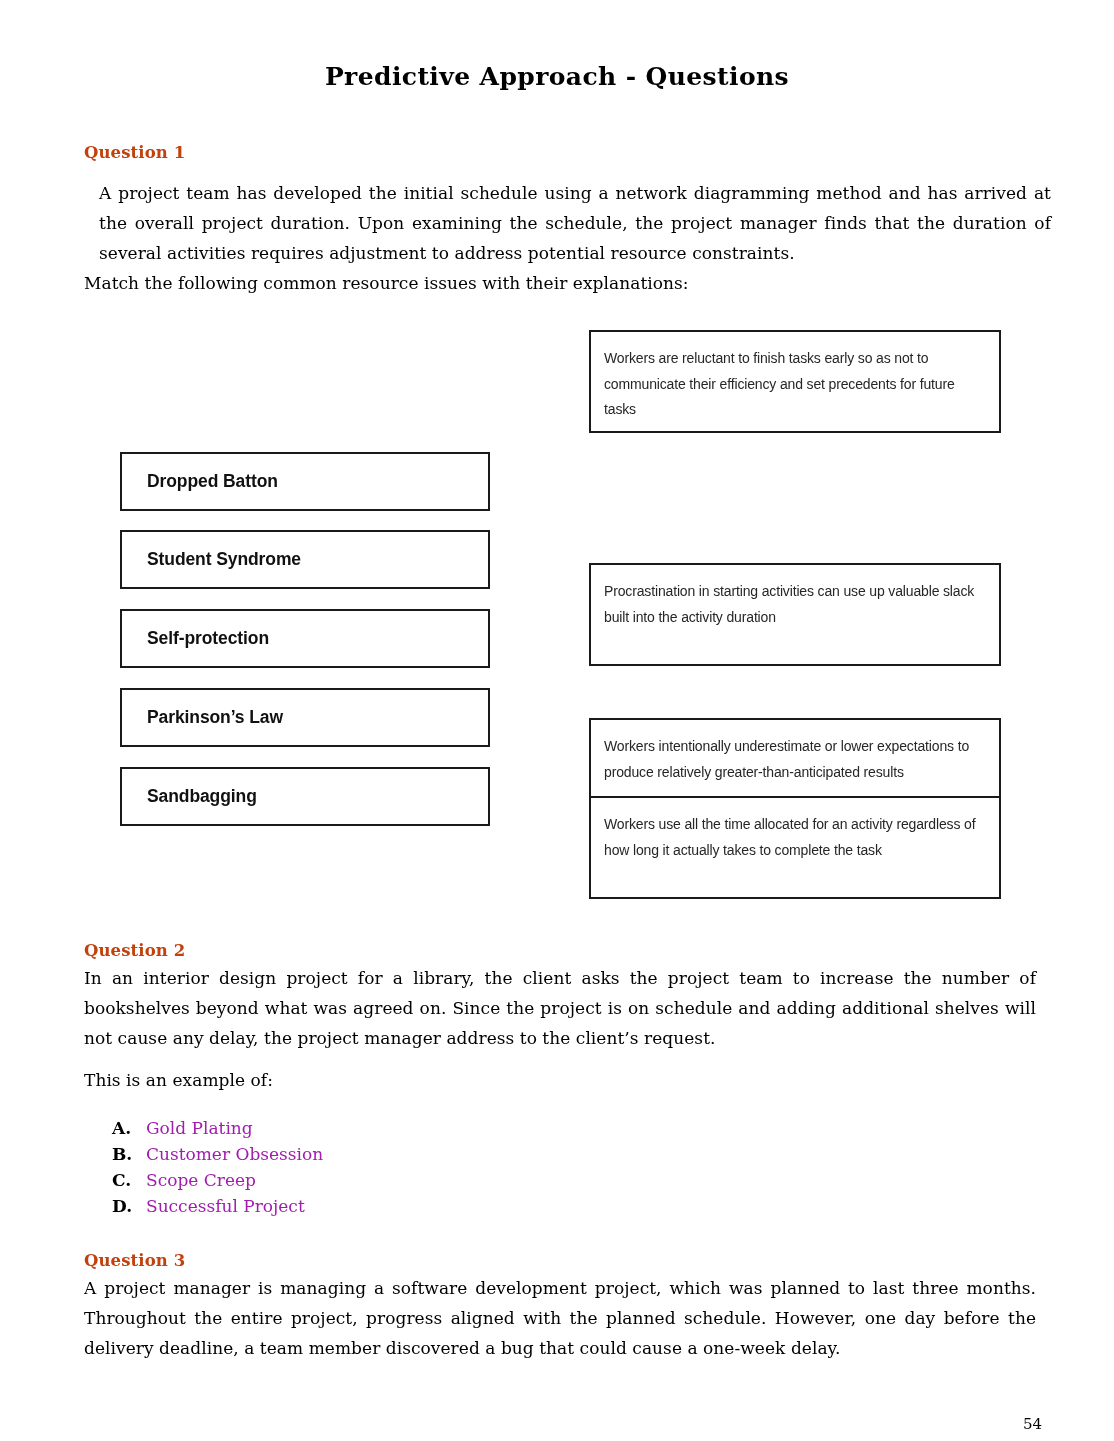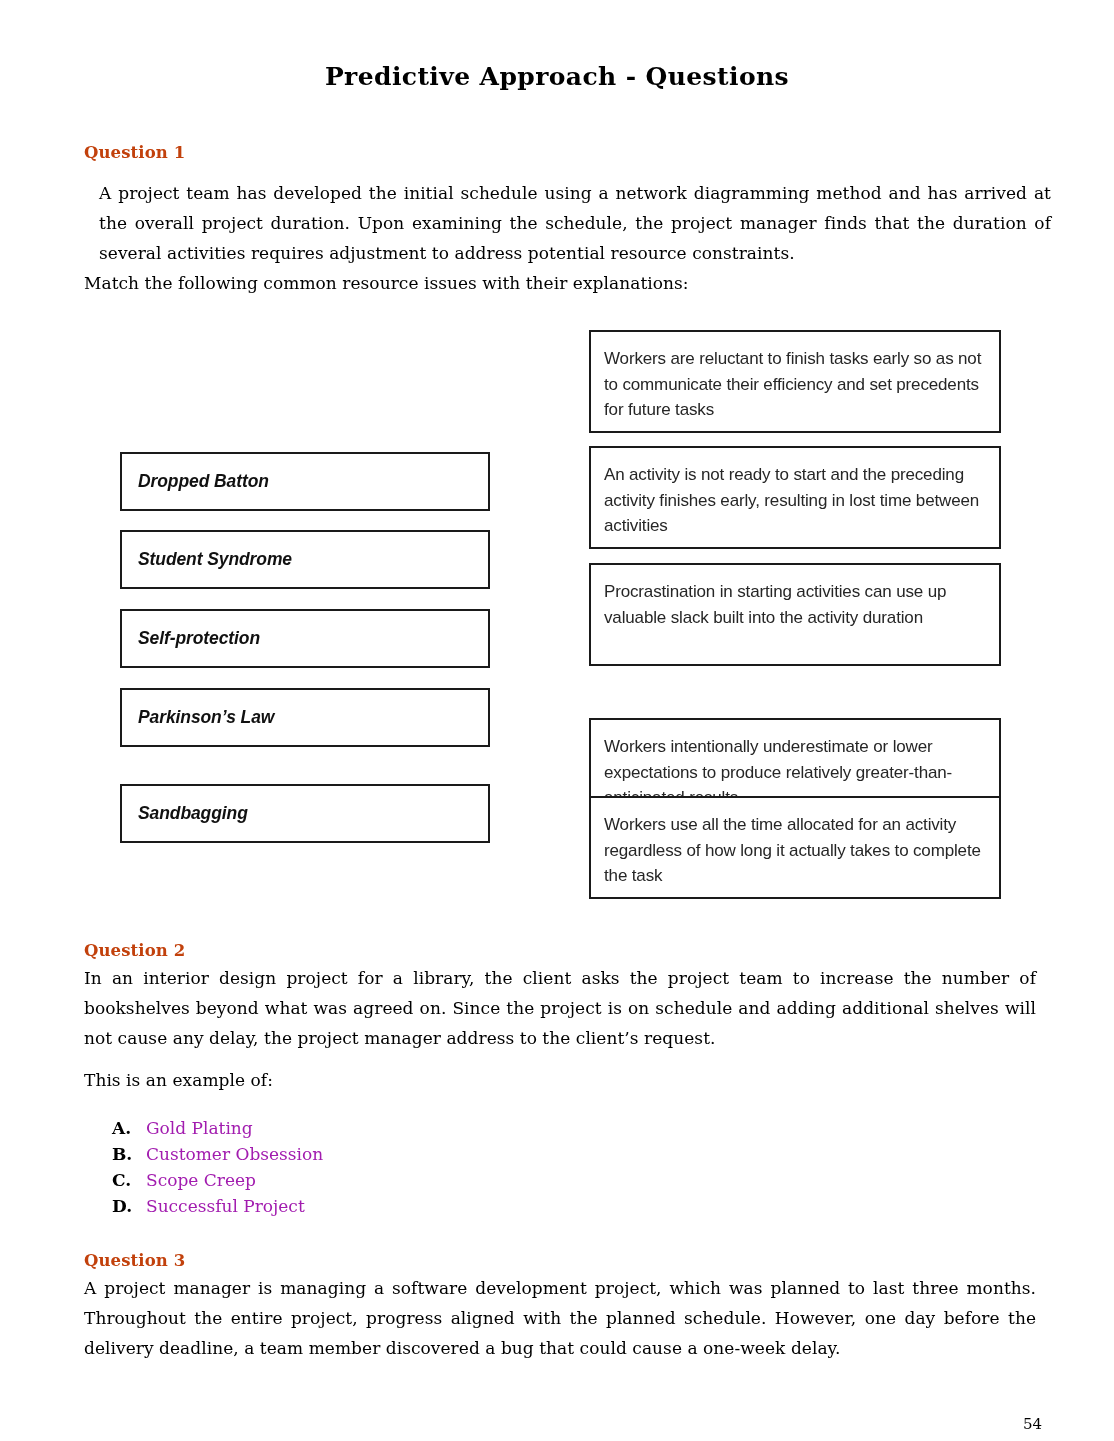--- a/index.html
+++ b/index.html
@@ -76,35 +76,34 @@
     width: 370px;
     height: 59px;
     display: flex;
     align-items: center;
   }
   .term-box .term-label {
     font-family: "Liberation Sans", sans-serif;
     font-weight: bold;
     font-size: 17.5px;
     color: #111111;
-    padding-left: 16px;
+    padding-left: 25px;
     letter-spacing: -0.1px;
-    font-style: italic;
   }
   .desc-box {
     left: 589px;
     width: 412px;
     padding: 14px 14px 14px 13px;
     display: flex;
     align-items: flex-start;
   }
   .desc-box .desc-label {
     font-family: "Liberation Sans", sans-serif;
     font-weight: normal;
-    font-size: 17px;
+    font-size: 14px;
     line-height: 25.5px;
     color: #262626;
     letter-spacing: -0.15px;
   }
 
   
   .options {
     position: absolute;
     left: 112px;
     top: 1118px;
@@ -157,30 +156,27 @@
     </div>
     <div class="term-box" style="top:530px;text-align:center;">
       <span class="term-label">Student Syndrome</span>
     </div>
     <div class="term-box" style="top:609px;">
       <span class="term-label">Self-protection</span>
     </div>
     <div class="term-box" style="top:688px;">
       <span class="term-label">Parkinson’s Law</span>
     </div>
-    <div class="term-box" style="top:784px;">
+    <div class="term-box" style="top:767px;">
       <span class="term-label">Sandbagging</span>
     </div>
 
     <div class="desc-box" style="top:330px; height:103px;">
       <span class="desc-label">Workers are reluctant to finish tasks early so as not to communicate their efficiency and set precedents for future tasks</span>
     </div>
-    <div class="desc-box" style="top:446px; height:103px;">
-      <span class="desc-label">An activity is not ready to start and the preceding activity finishes early, resulting in lost time between activities</span>
-    </div>
     <div class="desc-box" style="top:563px; height:103px;">
       <span class="desc-label">Procrastination in starting activities can use up valuable slack built into the activity duration</span>
     </div>
     <div class="desc-box" style="top:680px; height:103px;margin-top:38px;">
       <span class="desc-label">Workers intentionally underestimate or lower expectations to produce relatively greater-than-anticipated results</span>
     </div>
     <div class="desc-box" style="top:796px; height:103px;">
       <span class="desc-label">Workers use all the time allocated for an activity regardless of how long it actually takes to complete the task</span>
     </div>
   </div>

